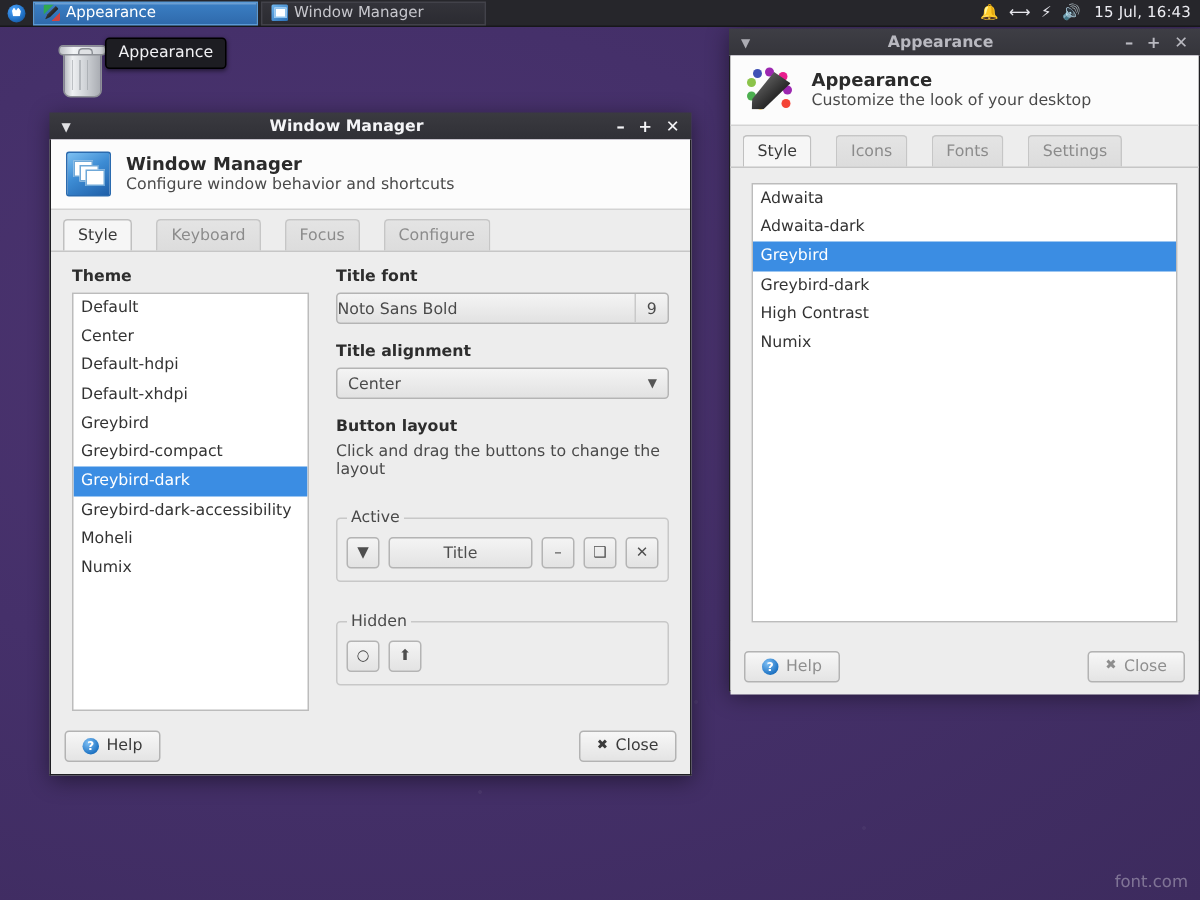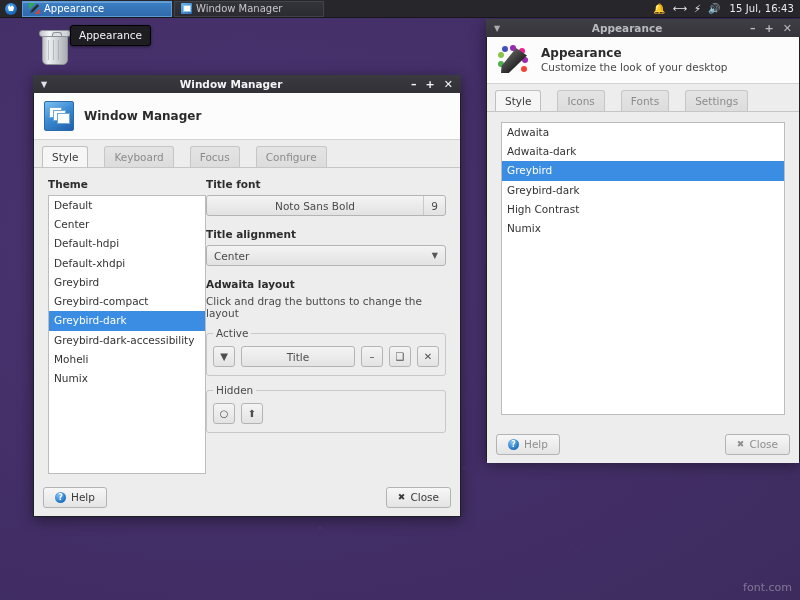--- a/index.html
+++ b/index.html
@@ -159,30 +159,30 @@
   .list-row.selected { background: #3b8de3; color: #ffffff; }
 
   .grp-label { font-size: 10.5px; font-weight: bold; color: #2d2d2d; }
 
   .fontbtn, .combo {
     background: linear-gradient(#f4f4f4,#e2e2e2);
     border: 1px solid #b4b4b4; border-radius: 3px;
     font-size: 10.5px; color: #4a4a4a;
     display: flex; align-items: center; height: 21px;
   }
-  .fontbtn .fb-name { flex: 1; text-align: center; }
+  .fontbtn .fb-name { flex: 1; text-align: left; }
   .fontbtn .fb-size { width: 22px; text-align: center; border-left: 1px solid #c9c9c9; align-self: stretch; display:flex; align-items:center; justify-content:center; }
   .combo .cb-val { flex: 1; padding-left: 7px; }
   .combo .cb-arrow { padding-right: 7px; font-size: 8px; color: #555; }
 
   .hint { font-size: 10.5px; color: #4a4a4a; }
 
   fieldset.bl-group {
     border: 1px solid #c8c8c8; border-radius: 3px;
-    padding: 7px 6px 8px; margin-top: 8px;
+    padding: 7px 6px 8px; margin-top: 20px;
   }
   fieldset.bl-group legend { font-size: 10.5px; color: #4a4a4a; padding: 0 3px; }
   .bl-row { display: flex; gap: 6px; align-items: center; }
   .bl-btn {
     background: linear-gradient(#f4f4f4,#e3e3e3);
     border: 1px solid #b4b4b4; border-radius: 3px;
     height: 21px; min-width: 22px;
     display: flex; align-items: center; justify-content: center;
     font-size: 10px; color: #4e4e4e;
   }
@@ -334,31 +334,32 @@
 
   <div class="wcontent" style="height:424px; display:flex; flex-direction:column;">
     <div class="header-strip">
       <div class="wm-big">
         <span class="w1"></span>
           <span class="w2"></span>
           <span class="w3"></span>
       </div>
       <div>
         <div class="header-title">Window Manager</div>
+        <div class="header-sub">Configure window behavior and shortcuts</div>
       </div>
     </div>
 
     <div class="tabs">
       <div class="tab selected">Style</div>
       <div class="tab">Keyboard</div>
       <div class="tab">Focus</div>
       <div class="tab">Configure</div>
     </div>
 
-    <div class="tabbody" style="flex:1; display:flex; padding:10px 14px 6px;">
+    <div class="tabbody" style="flex:1; display:flex; gap:18px; padding:10px 14px 6px;">
 
       <div style="width:158px; display:flex; flex-direction:column;">
         <div class="grp-label" style="margin-bottom:5px;">Theme</div>
         <div class="listbox" style="flex:1;">
           <div class="list-row">Default</div>
           <div class="list-row">Center</div>
           <div class="list-row">Default-hdpi</div>
           <div class="list-row">Default-xhdpi</div>
           <div class="list-row">Greybird</div>
           <div class="list-row">Greybird-compact</div>
@@ -375,21 +376,21 @@
           <span class="fb-name">Noto Sans Bold</span>
           <span class="fb-size">9</span>
         </div>
 
         <div class="grp-label">Title alignment</div>
         <div class="combo" style="margin:5px 0 12px;">
           <span class="cb-val">Center</span>
           <span class="cb-arrow">▼</span>
         </div>
 
-        <div class="grp-label">Adwaita layout</div>
+        <div class="grp-label">Button layout</div>
         <div class="hint" style="margin:5px 0 0;">Click and drag the buttons to change the layout</div>
 
         <fieldset class="bl-group">
           <legend>Active</legend>
           <div class="bl-row">
             <div class="bl-btn">▼</div>
             <div class="bl-btn title-btn">Title</div>
             <div class="bl-btn">–</div>
             <div class="bl-btn">❑</div>
             <div class="bl-btn">✕</div>

